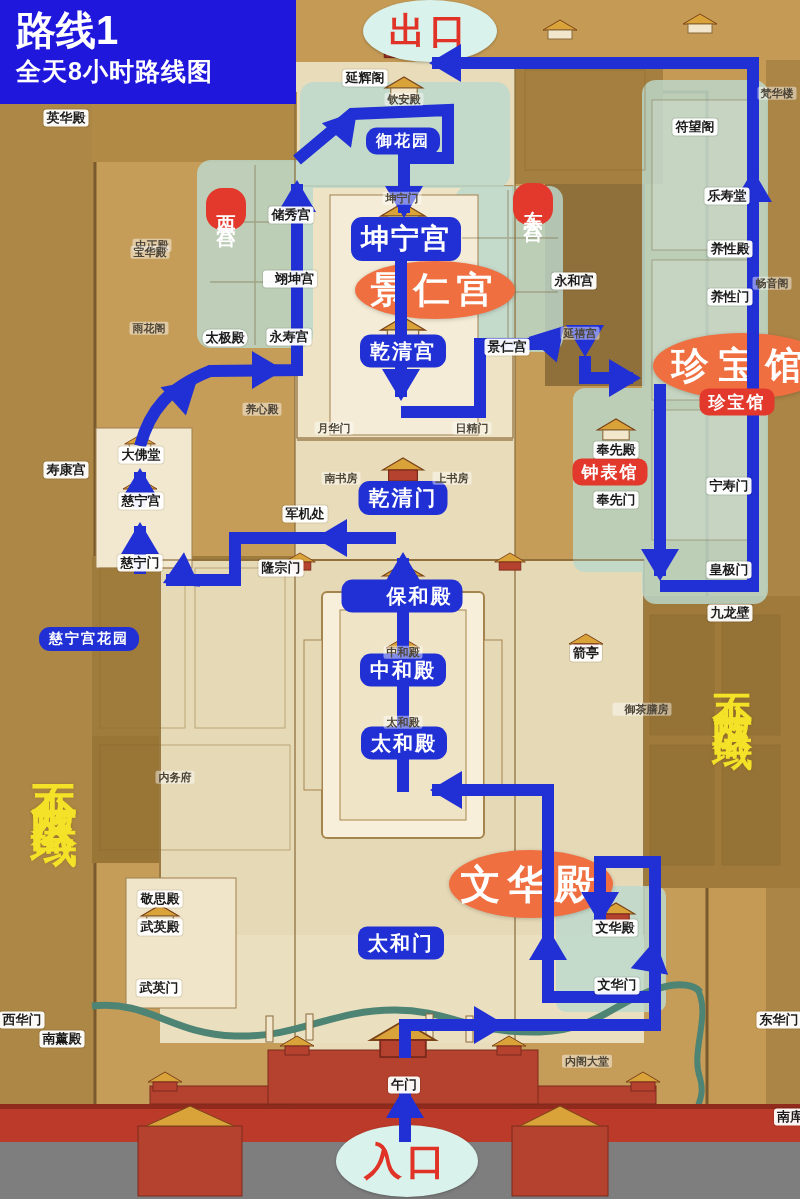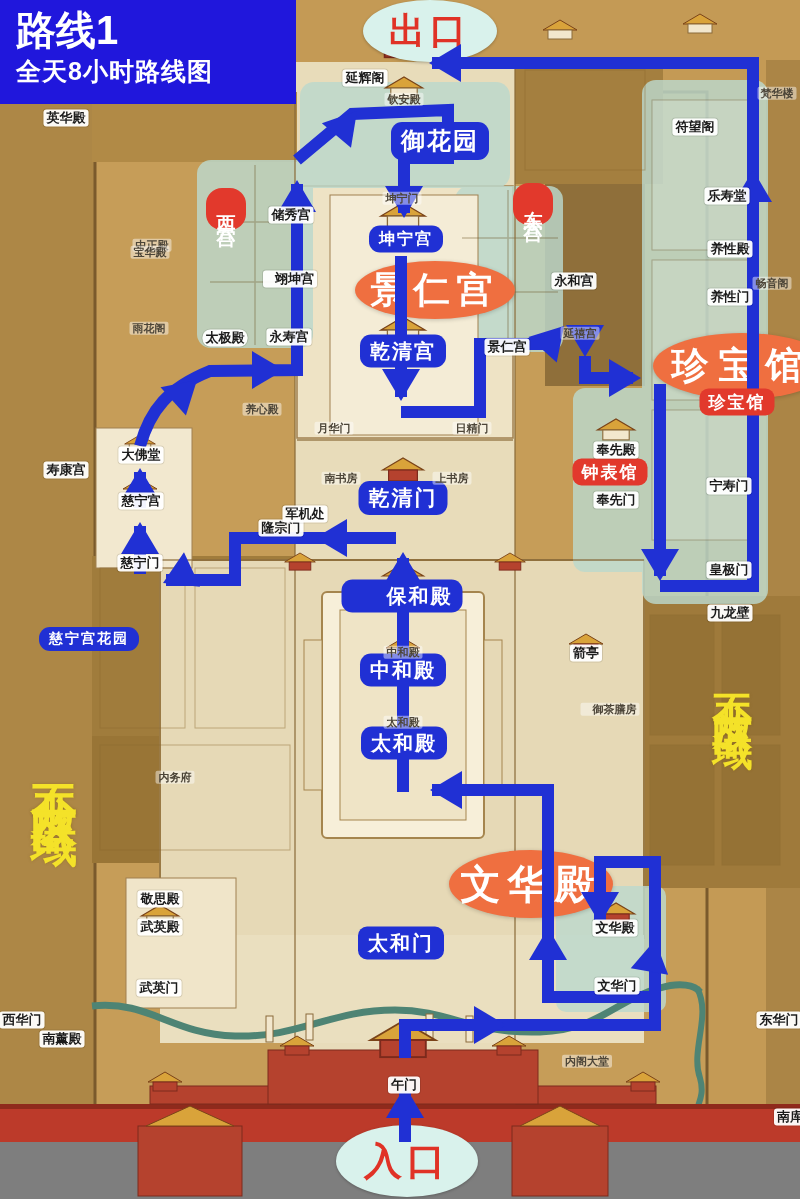--- a/index.html
+++ b/index.html
@@ -221,69 +221,69 @@
   </svg>
 
   <div class="rtag" style="left:737px;top:402px;">珍宝馆</div>
   <div class="rtag" style="left:610px;top:472px;">钟表馆</div>
 
   <div class="title">
     <div class="l1">路线1</div>
     <div class="l2">全天8小时路线图</div>
   </div>
 
-<div class="stop" style="left: 403px; top: 141px; font-size: 24px; margin-left: 37px;">御花园</div>
-    <div class="stop" style="left: 406px; top: 239px; font-size: 16px; font-family: Liberation Mono, monospace;">坤宁宫</div>
+<div class="stop" style="left: 403px; top: 141px; font-size: 16px;">御花园</div>
+    <div class="stop" style="left: 406px; top: 239px; font-size: 28px; font-family: Liberation Mono, monospace;">坤宁宫</div>
     <div class="stop" style="left: 403px; top: 351px; font-size: 20px;">乾清宫</div>
     <div class="stop" style="left: 403px; top: 498px; font-size: 21px;">乾清门</div>
     <div class="stop" style="left: 402px; top: 596px; font-size: 20px; padding-left: 45px;">保和殿</div>
     <div class="stop" style="left: 403px; top: 670px; font-size: 20px;">中和殿</div>
     <div class="stop" style="left: 404px; top: 743px; font-size: 20px;">太和殿</div>
     <div class="stop" style="left: 401px; top: 943px; font-size: 20px; border-radius: 9px;">太和门</div>
     <div class="stop" style="left: 89px; top: 639px; font-size: 14px;">慈宁宫花园</div>
     <div class="wtag" style="left: 365px; top: 78px;">延辉阁</div>
     <div class="wtag" style="left: 50px; top: 118px; margin-left: 16px;">英华殿</div>
     <div class="wtag" style="left: 291px; top: 215px;">储秀宫</div>
     <div class="wtag" style="left: 290px; top: 279px; padding-left: 12px;">翊坤宫</div>
     <div class="wtag" style="left: 289px; top: 337px;">永寿宫</div>
     <div class="wtag" style="left: 225px; top: 338px; border-radius: 8px;">太极殿</div>
     <div class="wtag" style="left: 574px; top: 281px;">永和宫</div>
     <div class="wtag" style="left: 507px; top: 347px;">景仁宫</div>
     <div class="wtag" style="left: 141px; top: 455px;">大佛堂</div>
     <div class="wtag" style="left: 66px; top: 470px;">寿康宫</div>
     <div class="wtag" style="left: 141px; top: 501px;">慈宁宫</div>
     <div class="wtag" style="left: 140px; top: 563px;">慈宁门</div>
-    <div class="wtag" style="left: 281px; top: 528px;">隆宗门</div>
+    <div class="wtag" style="left: 281px; top: 568px;">隆宗门</div>
     <div class="wtag" style="left: 305px; top: 514px;">军机处</div>
     <div class="wtag" style="left: 616px; top: 450px;">奉先殿</div>
     <div class="wtag" style="left: 616px; top: 500px;">奉先门</div>
     <div class="wtag" style="left: 729px; top: 486px;">宁寿门</div>
     <div class="wtag" style="left: 729px; top: 570px;">皇极门</div>
     <div class="wtag" style="left: 730px; top: 613px;">九龙壁</div>
     <div class="wtag" style="left: 727px; top: 196px;">乐寿堂</div>
     <div class="wtag" style="left: 730px; top: 249px;">养性殿</div>
     <div class="wtag" style="left: 730px; top: 297px;">养性门</div>
     <div class="wtag" style="left: 695px; top: 127px;">符望阁</div>
     <div class="wtag" style="left: 586px; top: 653px;">箭亭</div>
     <div class="wtag" style="left: 160px; top: 899px;">敬思殿</div>
     <div class="wtag" style="left: 160px; top: 927px;">武英殿</div>
     <div class="wtag" style="left: 159px; top: 988px;">武英门</div>
     <div class="wtag" style="left: 22px; top: 1020px;">西华门</div>
     <div class="wtag" style="left: 62px; top: 1039px;">南薰殿</div>
     <div class="wtag" style="left: 404px; top: 1085px;">午门</div>
     <div class="wtag" style="left: 615px; top: 928px;">文华殿</div>
-    <div class="wtag" style="left: 617px; top: 986px;">文华门</div>
+    <div class="wtag" style="left: 617px; top: 986px; font-family: Liberation Mono, monospace;">文华门</div>
     <div class="wtag" style="left: 779px; top: 1020px;">东华门</div>
     <div class="wtag" style="left: 790px; top: 1085px; margin-top: 32px;">南库</div>
     <div class="ftag" style="left: 404px; top: 99px;">钦安殿</div>
     <div class="ftag" style="left: 402px; top: 198px;">坤宁门</div>
     <div class="ftag" style="left: 580px; top: 333px;">延禧宫</div>
     <div class="ftag" style="left: 777px; top: 93px;">梵华楼</div>
     <div class="ftag" style="left: 772px; top: 283px; text-align: right;">畅音阁</div>
-    <div class="ftag" style="left: 610px; top: 709px; padding-left: 12px;">御茶膳房</div>
+    <div class="ftag" style="left: 642px; top: 709px; padding-left: 12px;">御茶膳房</div>
     <div class="ftag" style="left: 175px; top: 777px;">内务府</div>
     <div class="ftag" style="left: 587px; top: 1061px;">内阁大堂</div>
     <div class="ftag" style="left: 341px; top: 478px;">南书房</div>
     <div class="ftag" style="left: 452px; top: 478px;">上书房</div>
     <div class="ftag" style="left: 334px; top: 428px;">月华门</div>
     <div class="ftag" style="left: 472px; top: 428px;">日精门</div>
     <div class="ftag" style="left: 262px; top: 409px;">养心殿</div>
     <div class="ftag" style="left: 152px; top: 213px; margin-top: 32px;">中正殿</div>
     <div class="ftag" style="left: 150px; top: 252px;">宝华殿</div>
     <div class="ftag" style="left: 149px; top: 328px;">雨花阁</div>

